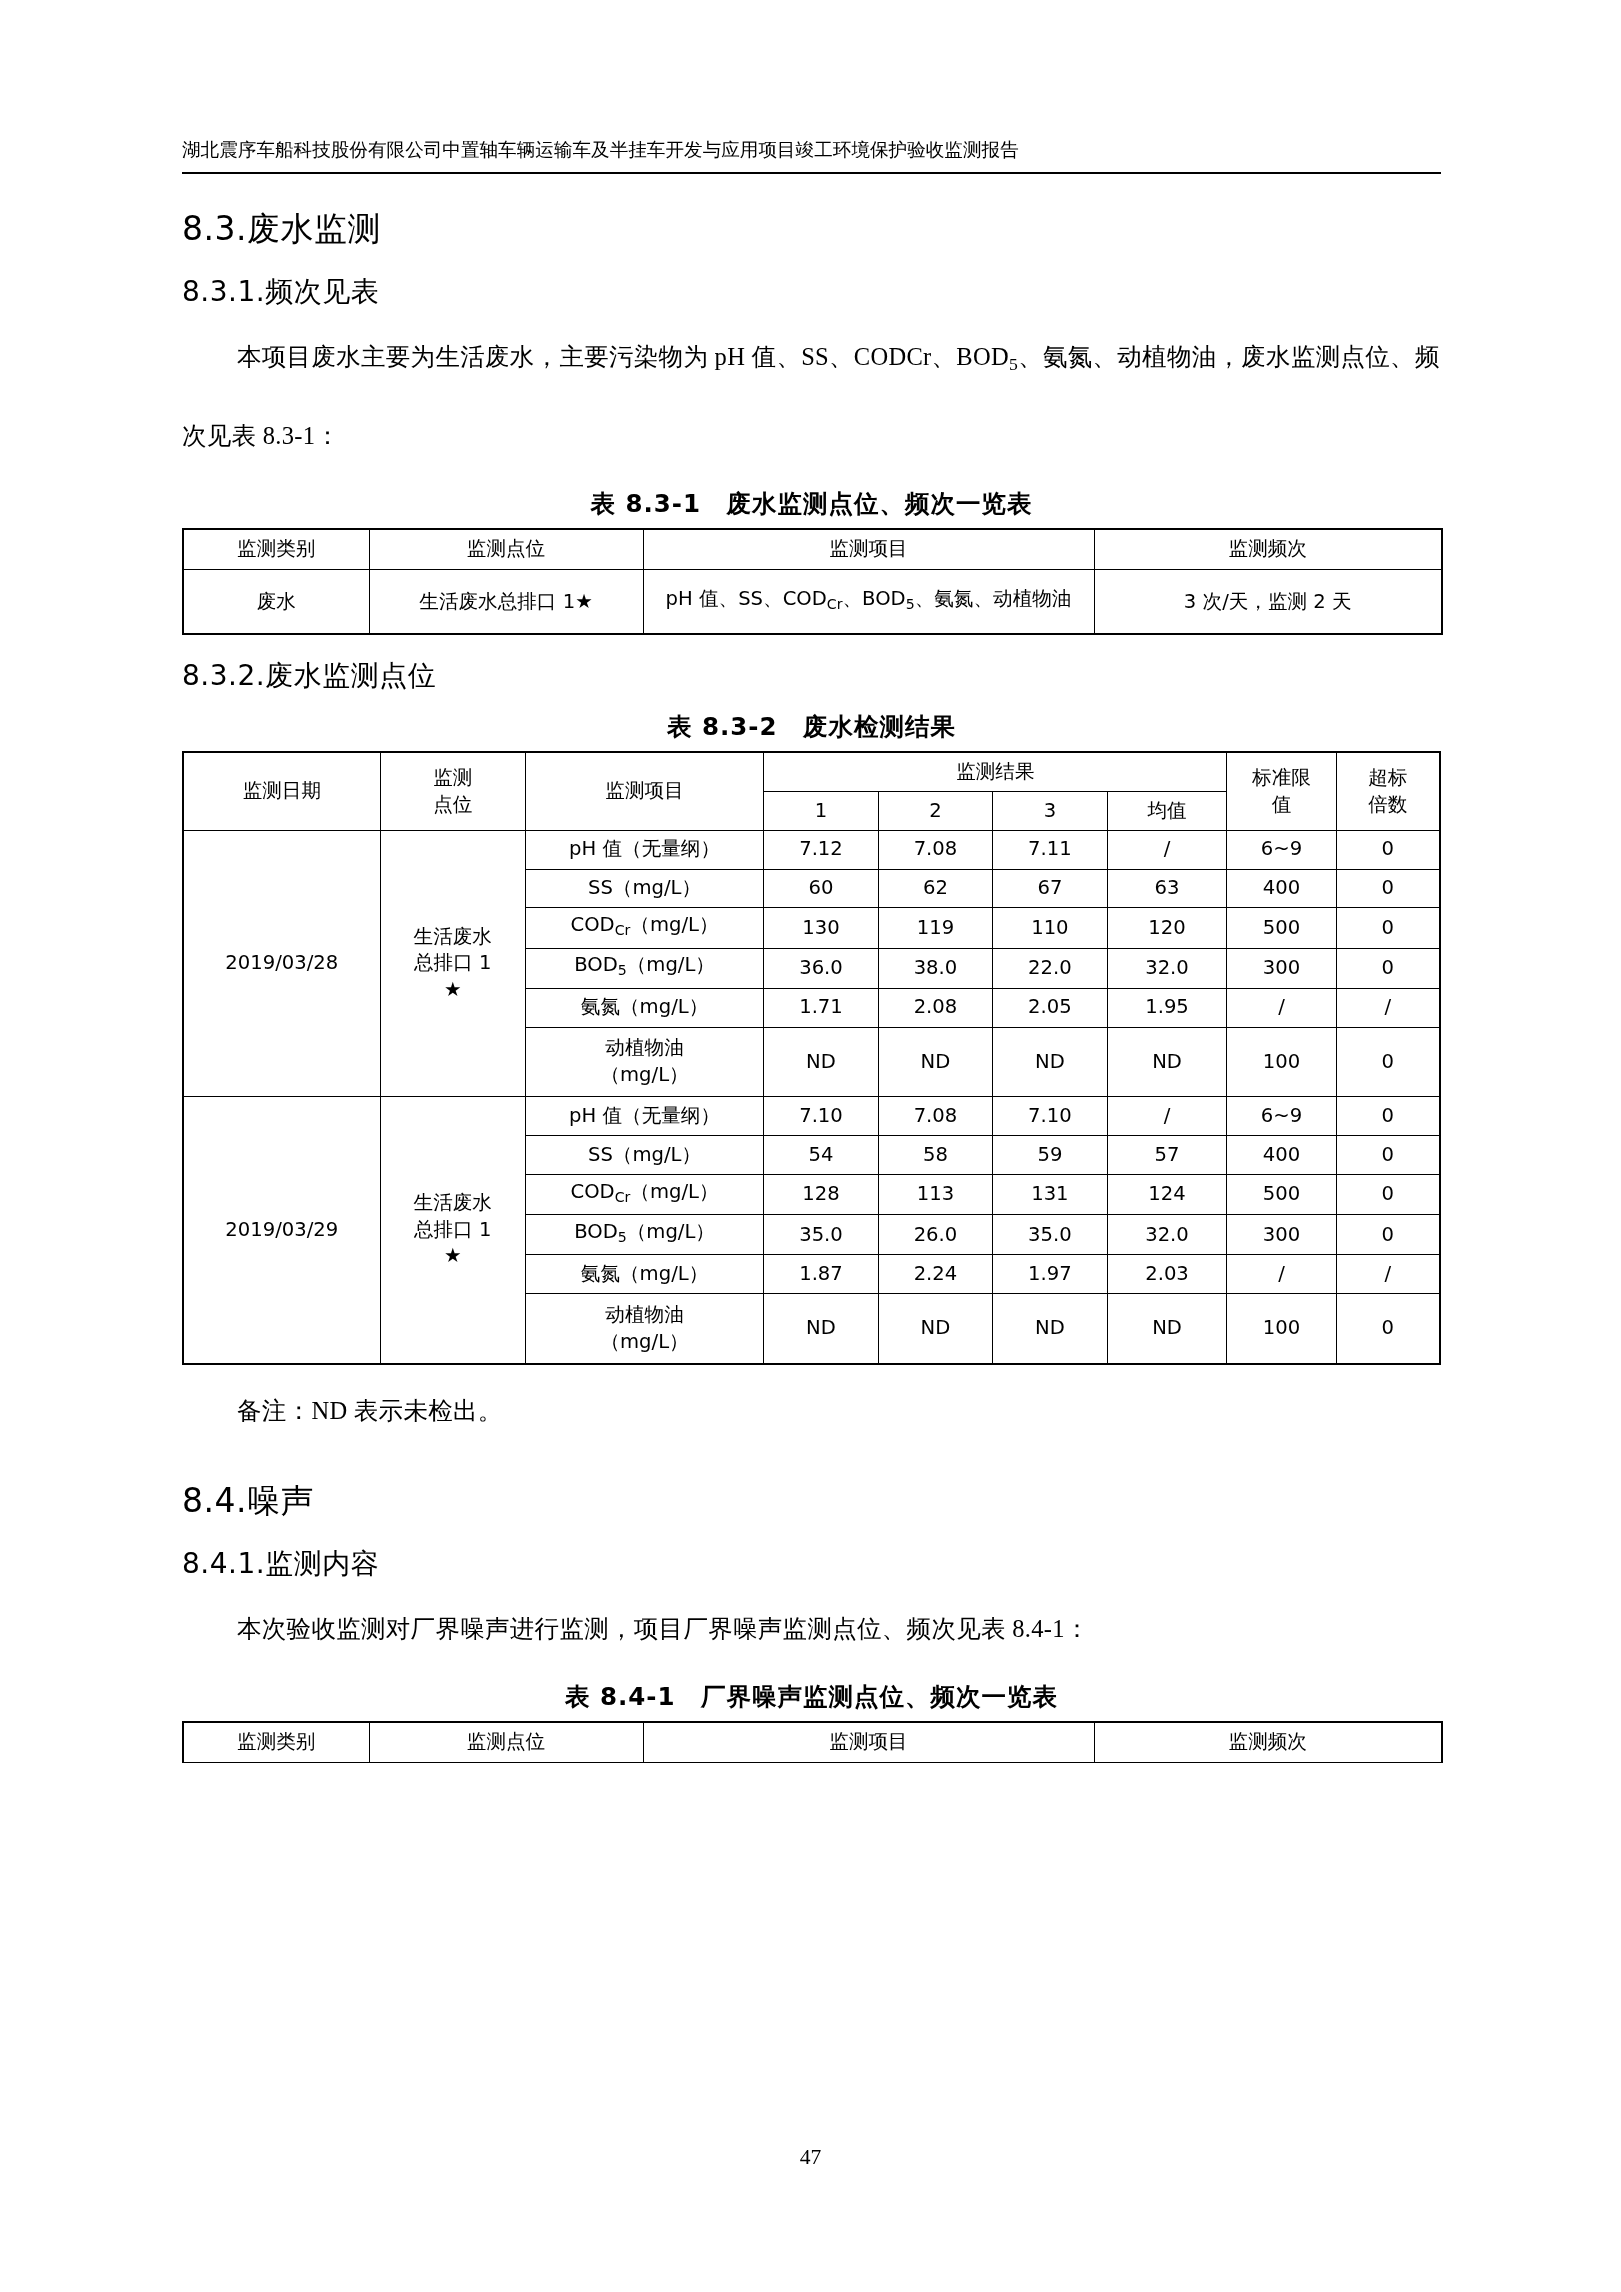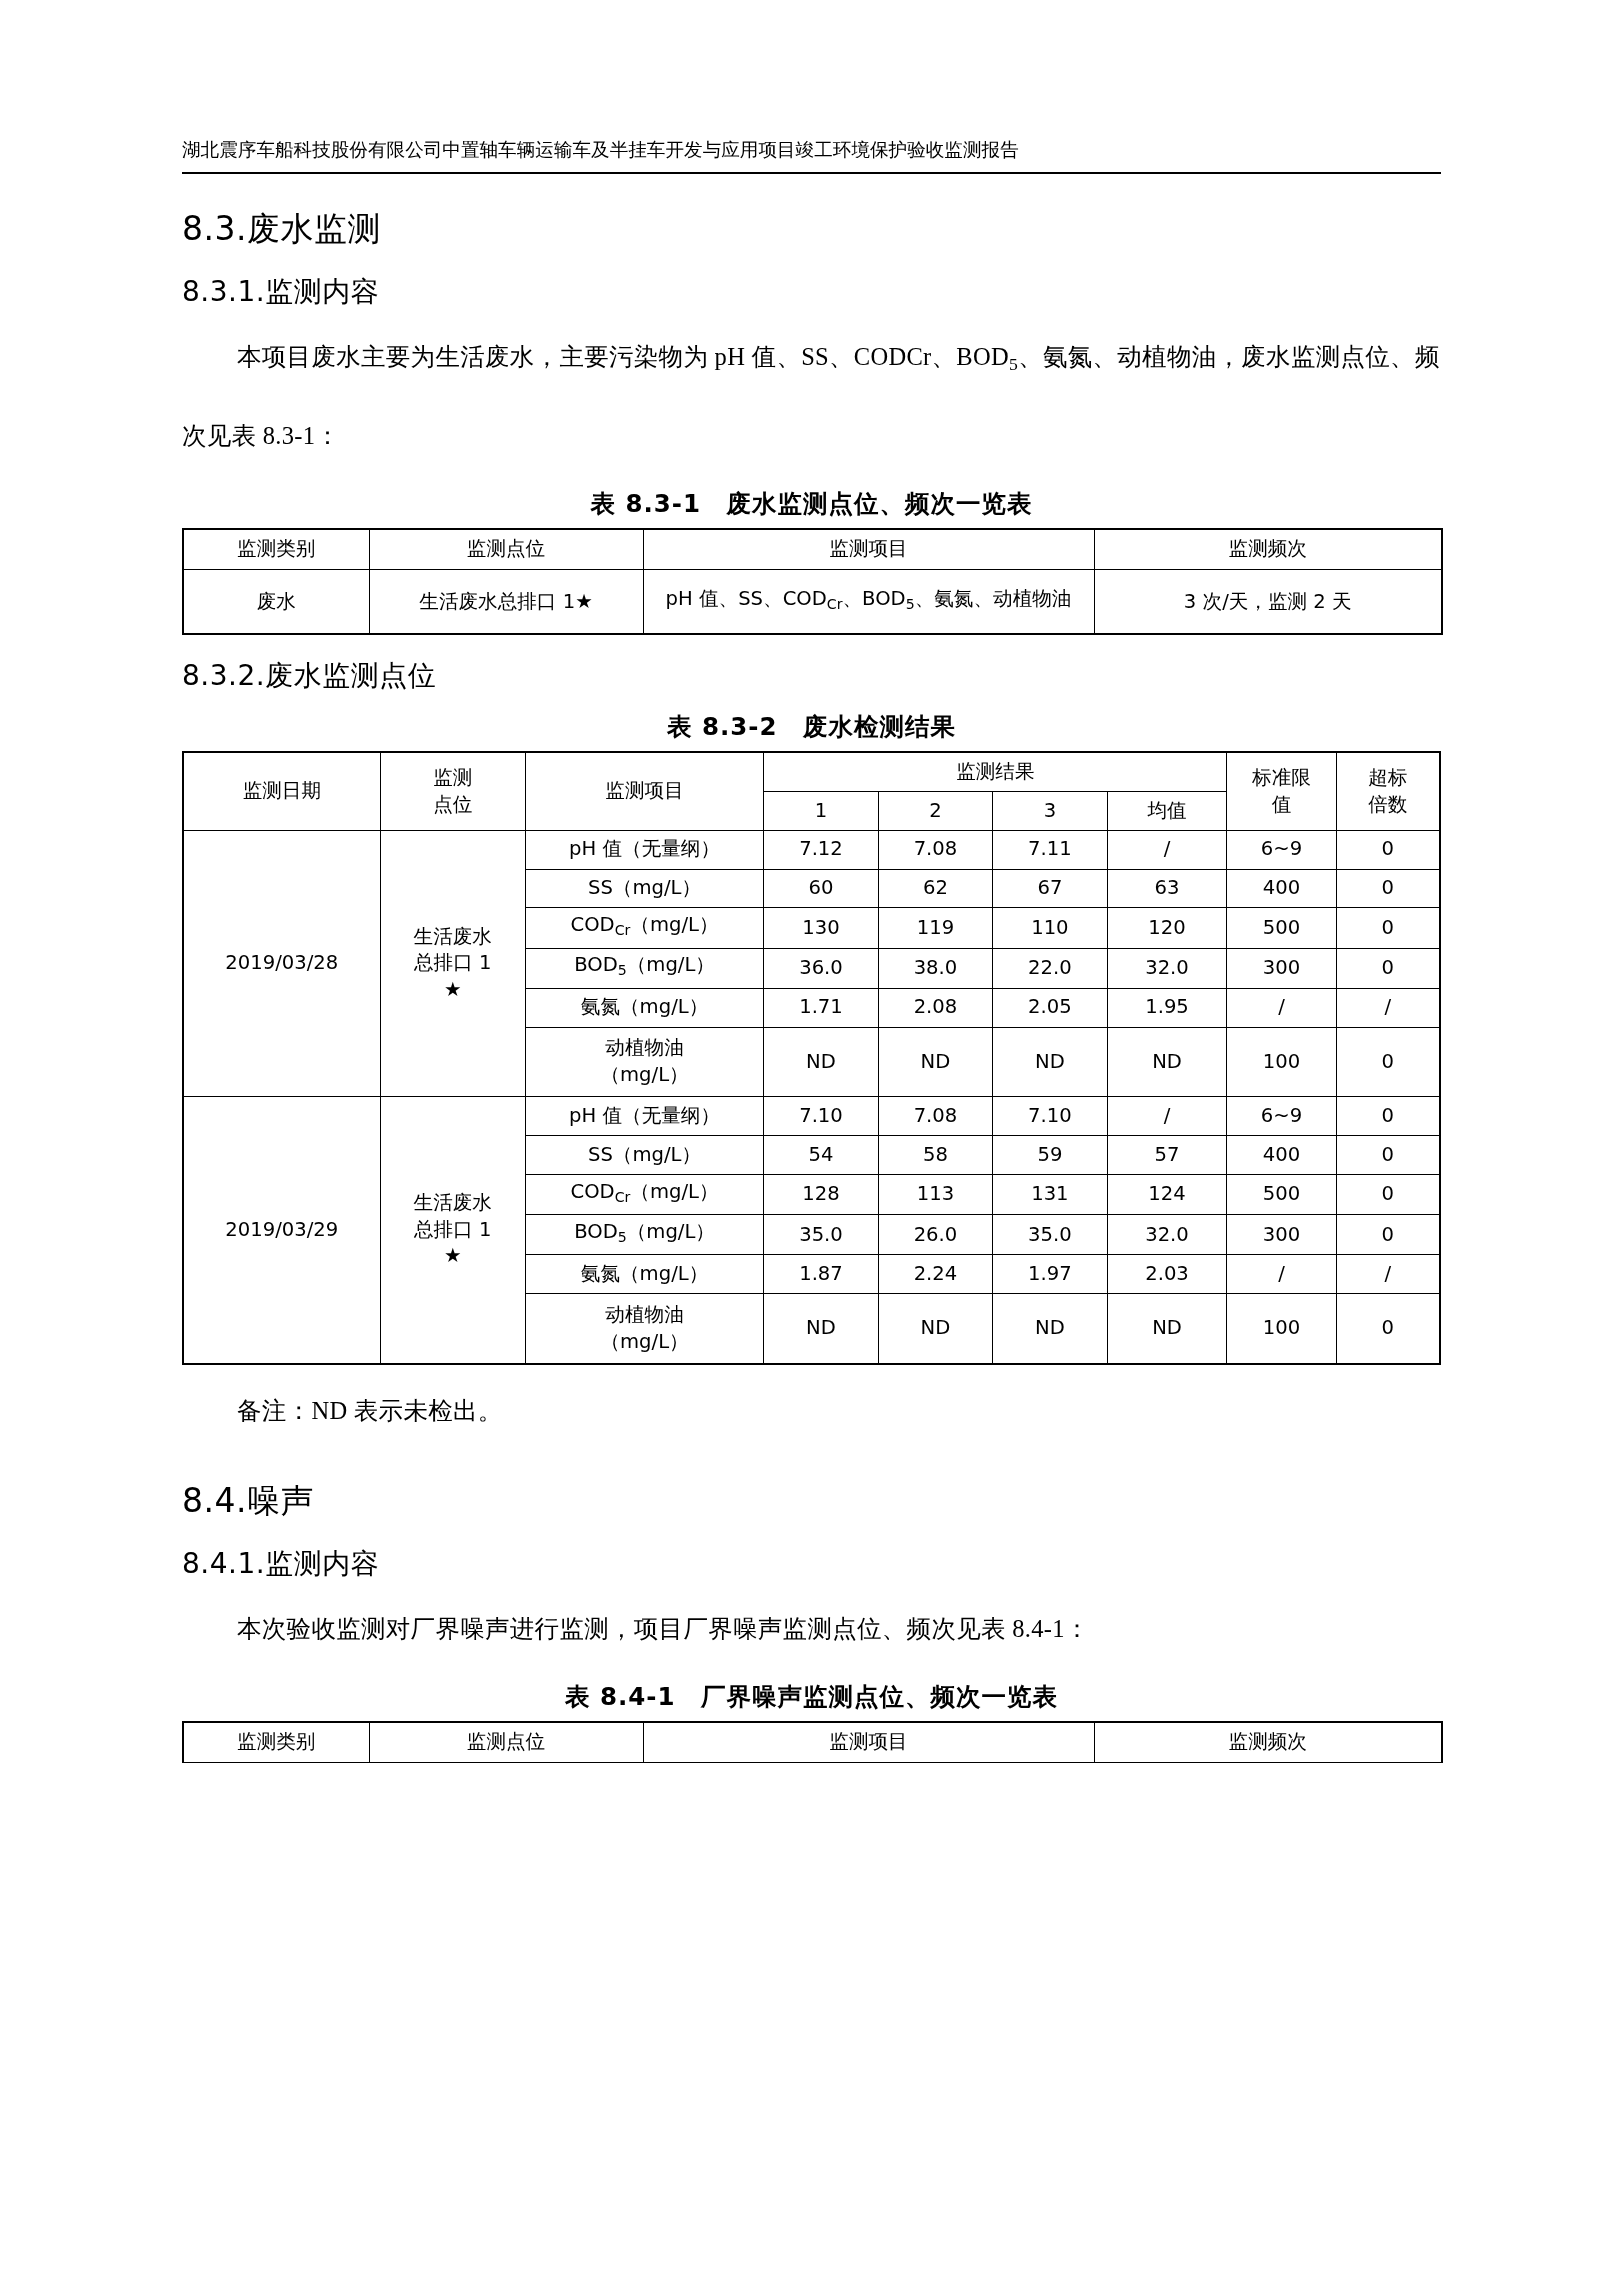--- a/index.html
+++ b/index.html
@@ -109,21 +109,21 @@
 <body>
 
 <div class="page">
 
   <div class="content">
 
     <div class="header-line">湖北震序车船科技股份有限公司中置轴车辆运输车及半挂车开发与应用项目竣工环境保护验收监测报告</div>
 
     <h2 class="sec">8.3.废水监测</h2>
 
-    <h3 class="sub">8.3.1.监测内容</h3>
+    <h3 class="sub">8.3.1.频次见表</h3>
 
     <p class="para">本项目废水主要为生活废水，主要污染物为 pH 值、SS、CODCr、BOD<sub>5</sub>、氨氮、动植物油，废水监测点位、频次见表 8.3-1：</p>
 
     <div class="tbl-caption">表 8.3-1　废水监测点位、频次一览表</div>
 
     <table class="doc thickbox t831">
       <colgroup>
         <col style="width:186px">
           <col style="width:274px">
           <col style="width:451px">
@@ -317,15 +317,16 @@
           <td>监测类别</td>
           <td>监测点位</td>
           <td>监测项目</td>
           <td>监测频次</td>
         </tr>
       </tbody>
     </table>
 
   </div>
 
+  <div class="pagenum">47</div>
 
 </div>
 
 
 </body></html>

